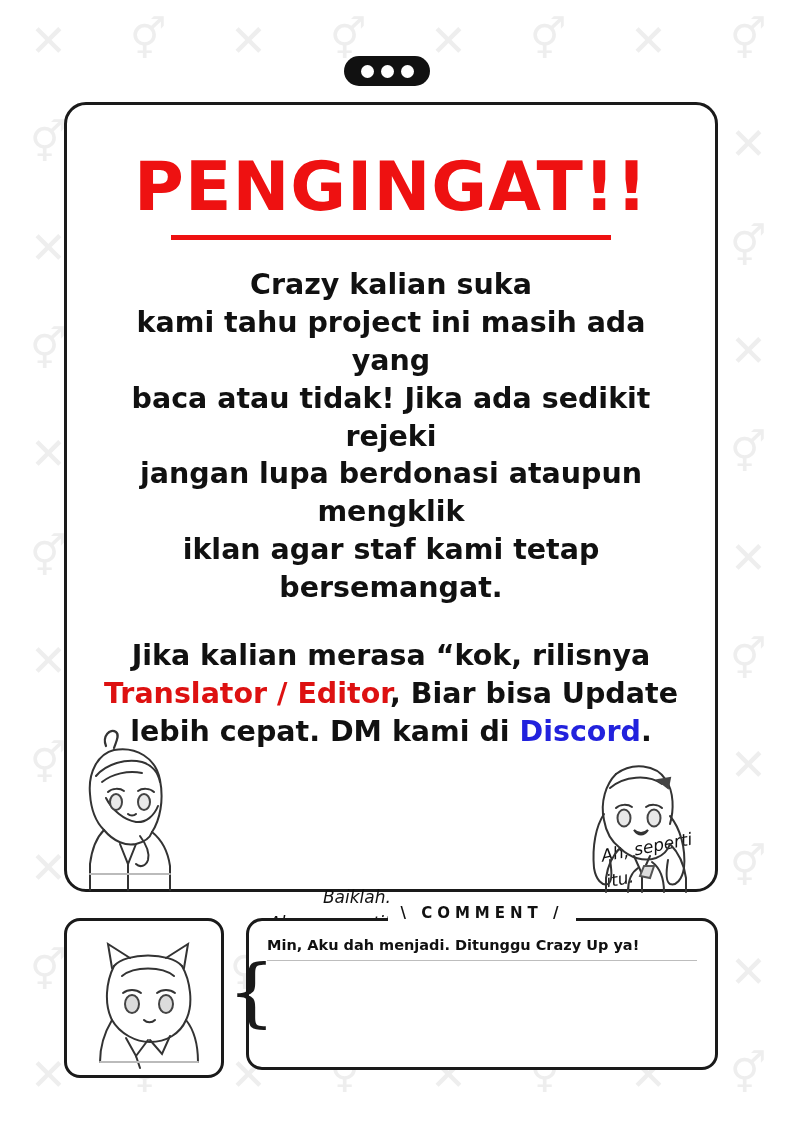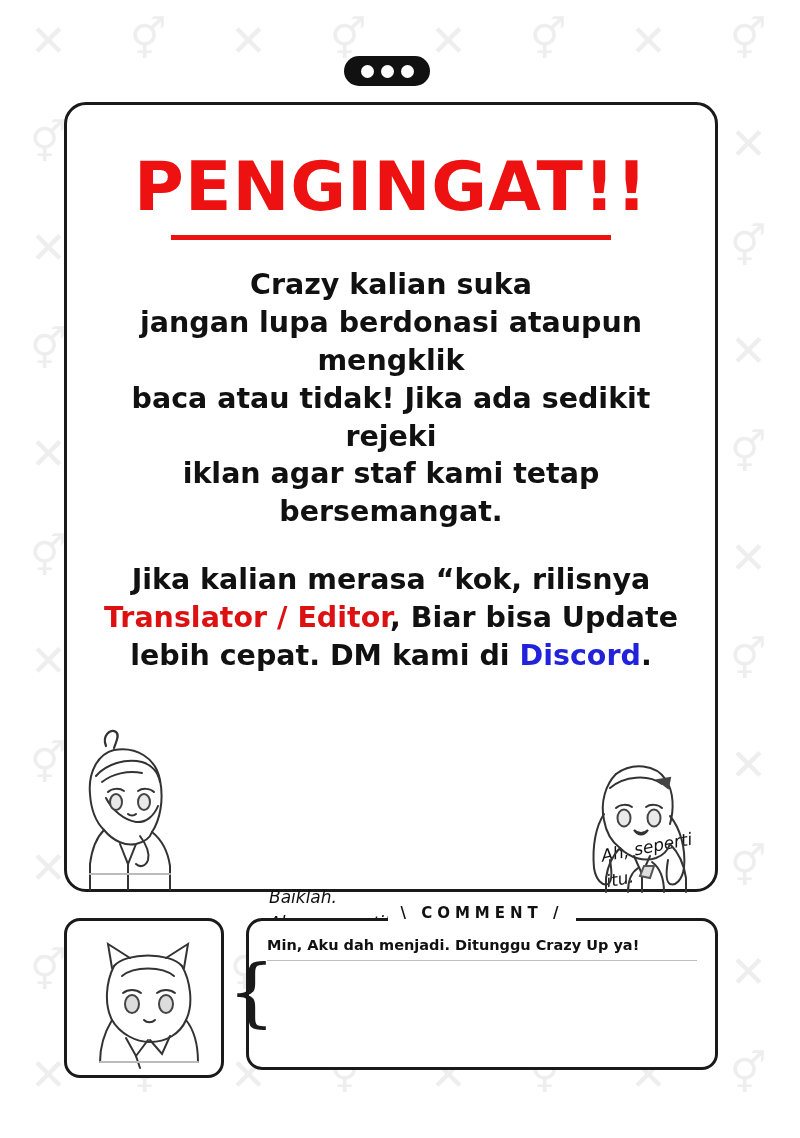--- a/index.html
+++ b/index.html
@@ -102,20 +102,21 @@
     position: absolute;
     font-family: "DejaVu Sans", sans-serif;
     font-size: 17px;
     color: #111111;
     line-height: 1.5;
     font-style: italic;
   }
   #note-left {
     left: 202px;
     top: 780px;
+    text-align: right;
   }
   #note-right {
     left: 536px;
     top: 728px;
     transform: rotate(-11deg);
     font-size: 17px;
   }
 
   
   .char {
@@ -292,22 +293,23 @@
 </div>
 
 <div id="main-card">
 
   <div id="headline">PENGINGAT!!</div>
   <div id="headline-rule"></div>
 
   <div id="body-text">
     <div class="para1">
       <div>Crazy kalian suka</div>
+      <div>kami tahu project ini masih ada yang</div>
+      <div>baca atau tidak! Jika ada sedikit rejeki</div>
       <div>jangan lupa berdonasi ataupun mengklik</div>
-      <div>baca atau tidak! Jika ada sedikit rejeki</div>
       <div>iklan agar staf kami tetap bersemangat.</div>
     </div>
 
     <div class="para2">
       <div>Jika kalian merasa “kok, rilisnya</div>
       <div>
         <span class="role">Translator / Editor</span><span>, Biar bisa Update</span>
       </div>
       <div>
         <span>lebih cepat. DM kami di </span><span class="discord">Discord</span><span>.</span>

